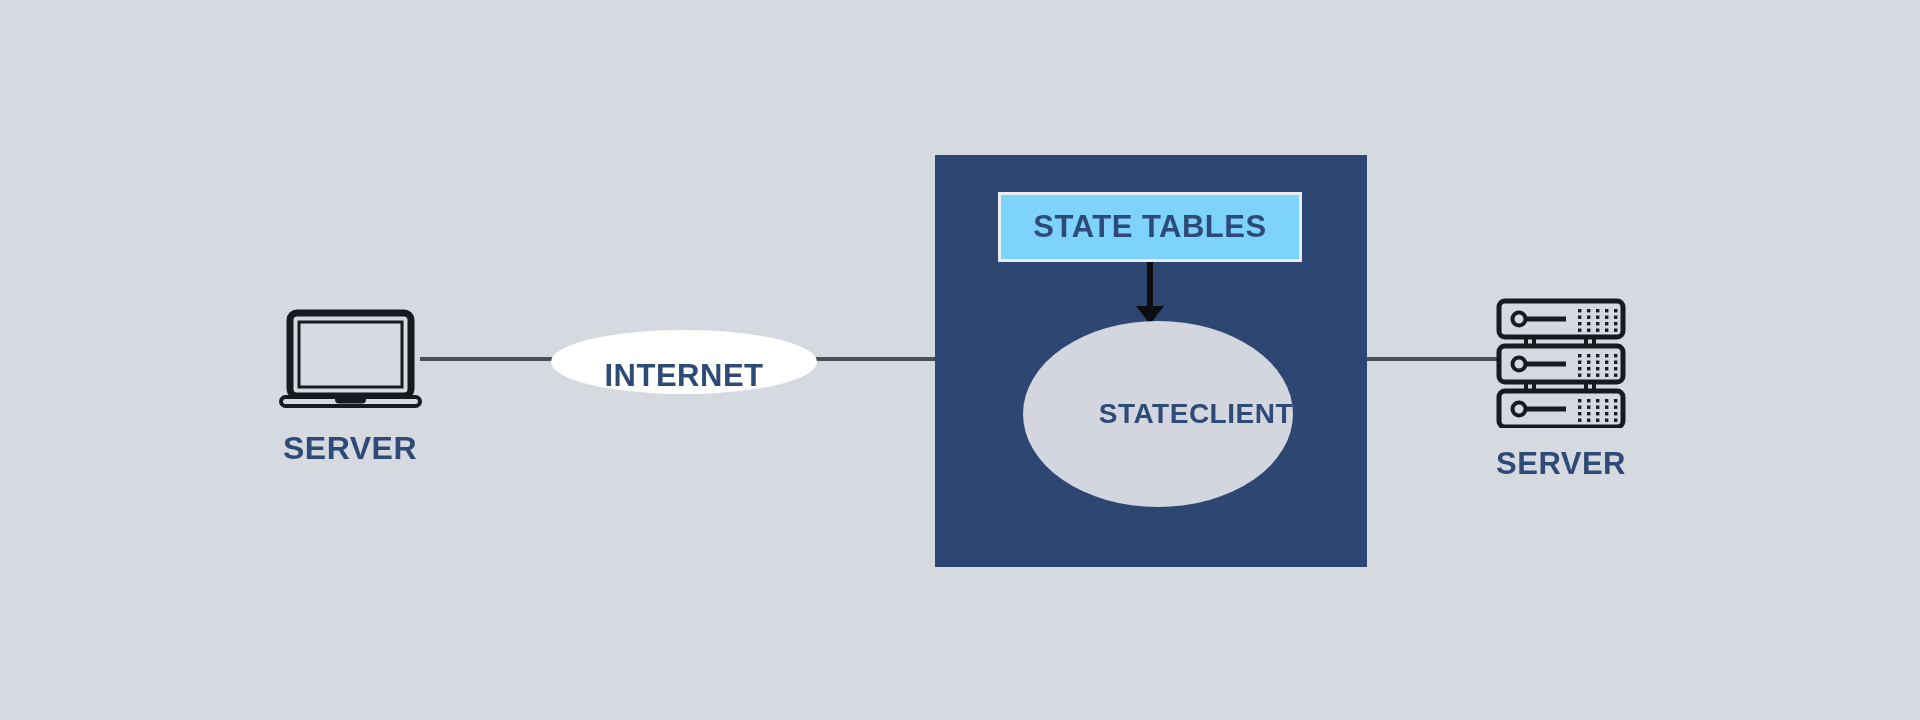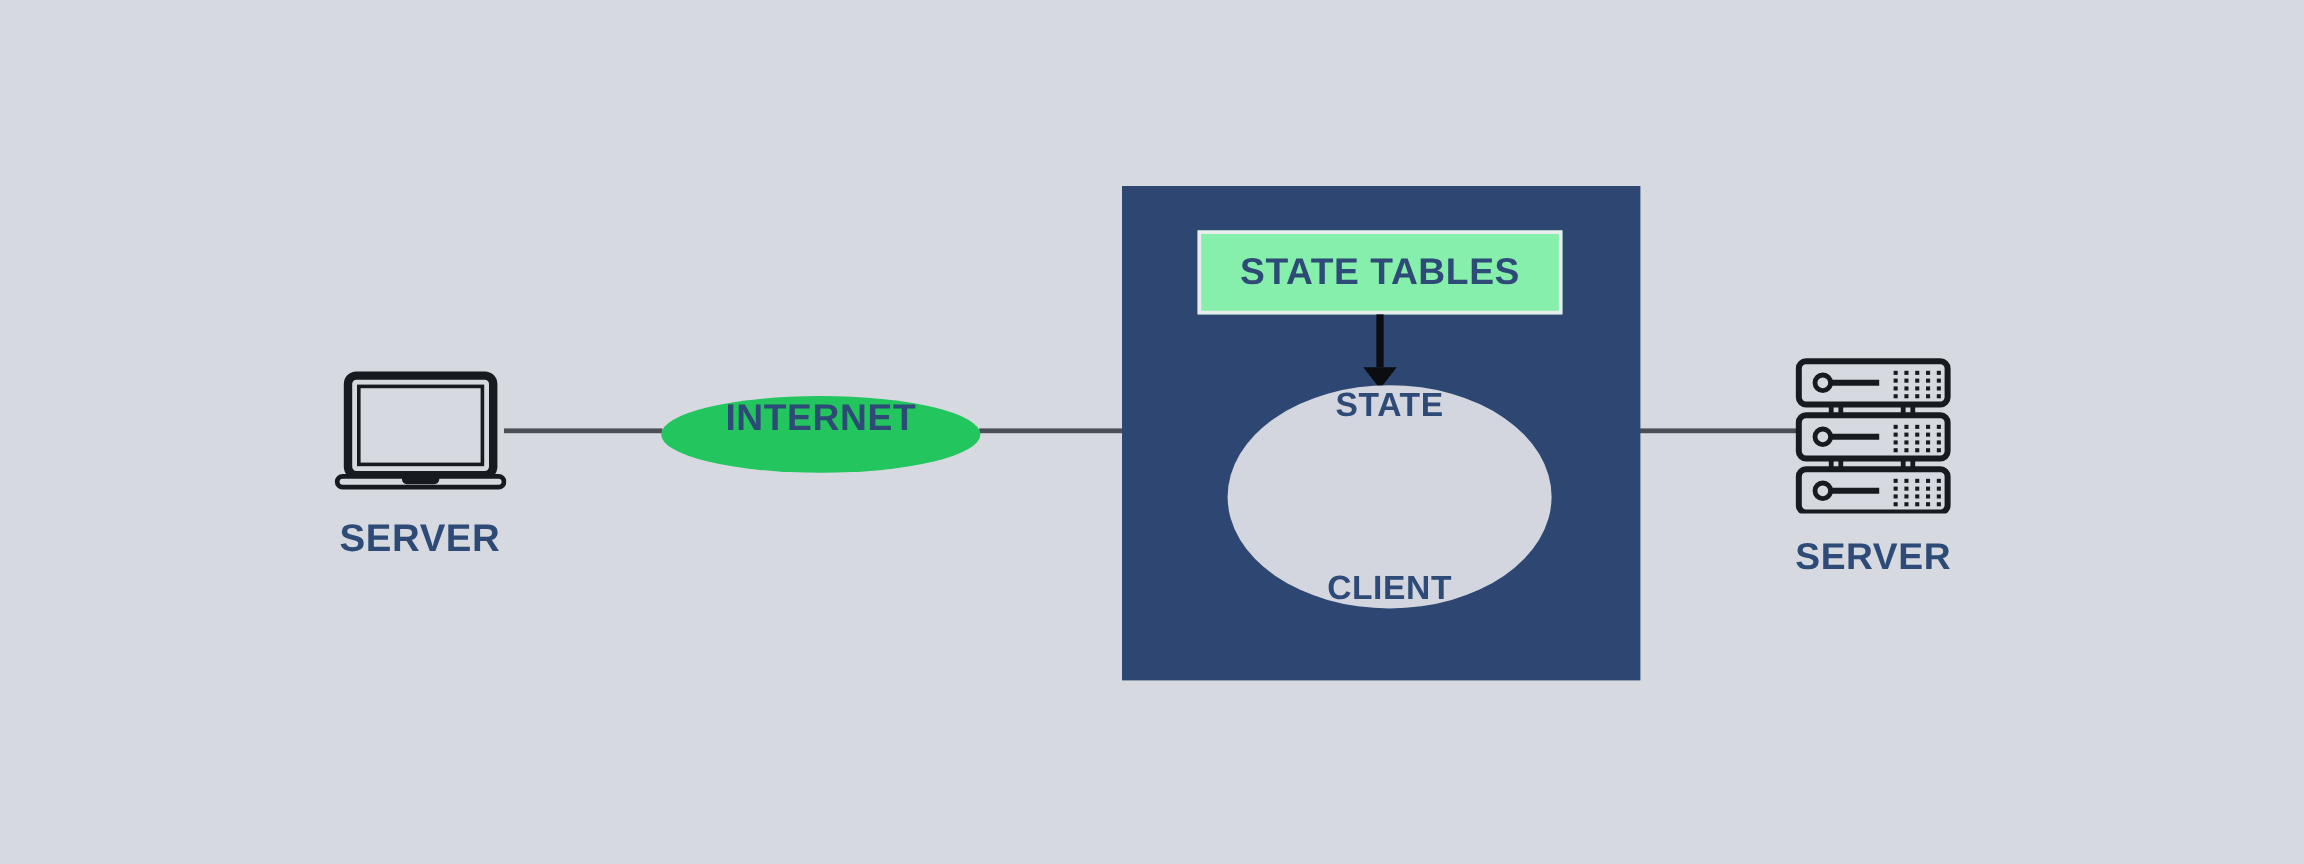--- a/index.html
+++ b/index.html
@@ -24,39 +24,39 @@
     text-align: center;
   }
   
   .laptop-icon { position: absolute; left: 278px; top: 308px; }
   .client-label { left: 250px; top: 430px; width: 200px; font-size: 32px; }
   
   .internet-ellipse {
     position: absolute;
     left: 551px; top: 330px;
     width: 266px; height: 64px;
-    background: #22c55e;
+    background: #ffffff;
     border-radius: 50%;
-    display: flex; align-items: flex-start; justify-content: center;
+    display: flex; align-items: flex-end; justify-content: center;
   }
   .internet-label {
     font-weight: 700; color: #2e4a77; font-size: 31px; letter-spacing: 0.5px;
   }
   
   .firewall-panel {
     position: absolute;
     left: 935px; top: 155px;
     width: 432px; height: 412px;
     background: #2d4672;
   }
   .state-tables-box {
     position: absolute;
     left: 63px; top: 37px;
     width: 304px; height: 70px;
-    background: #86efac;
+    background: #7dd3fc;
     border: 3px solid #e9ebef;
     box-sizing: border-box;
     display: flex; align-items: center; justify-content: center;
   }
   .state-tables-label {
     font-weight: 700; color: #2e4a77; font-size: 31px; letter-spacing: 0.5px;
   }
   .flow-arrow-shaft {
     position: absolute;
     left: 212px; top: 107px;
@@ -70,22 +70,22 @@
     border-left: 14px solid transparent;
     border-right: 14px solid transparent;
     border-top: 18px solid #0b0d10;
   }
   .engine-ellipse {
     position: absolute;
     left: 88px; top: 166px;
     width: 270px; height: 186px;
     background: #d3d6de;
     border-radius: 50%;
-    display: flex; flex-direction: column;
-    align-items: center; justify-content: space-between;
+    display: flex; 
+    align-items: center; justify-content: flex-end;
   }
   .engine-line {
     font-weight: 700; color: #2e4a77; font-size: 28px;
     line-height: 34px; letter-spacing: 0.5px; text-align: center;
   }
   .firewall-caption {
     left: 881px; top: 579px; width: 540px;
     font-size: 32px; line-height: 36px;
   }
   

